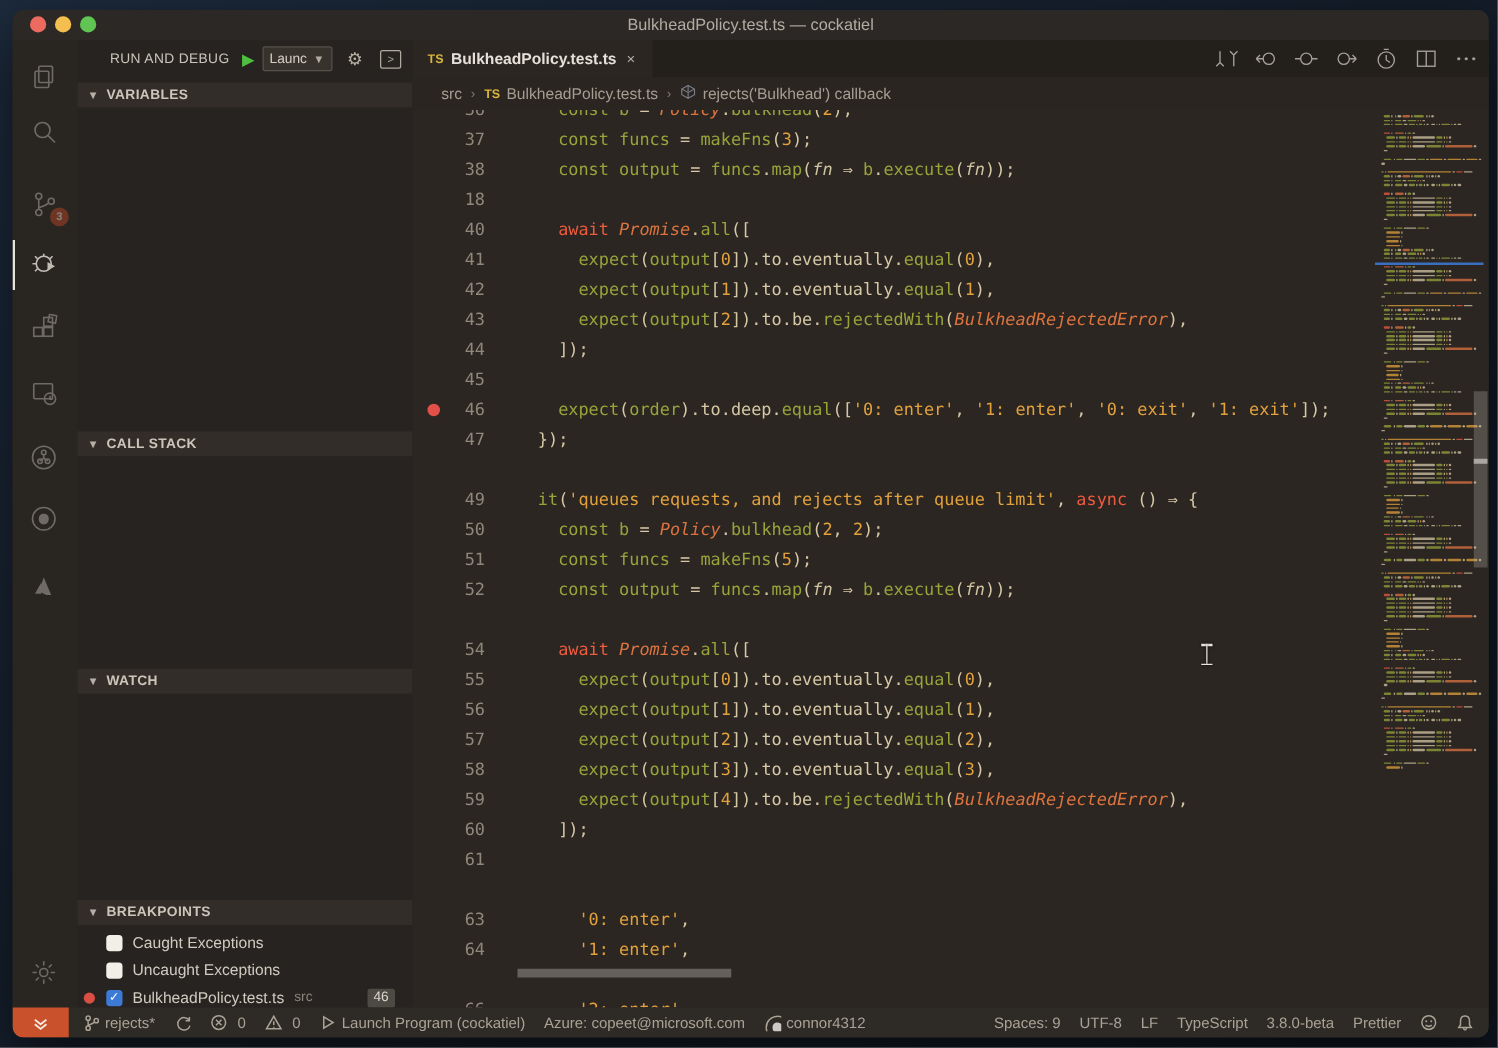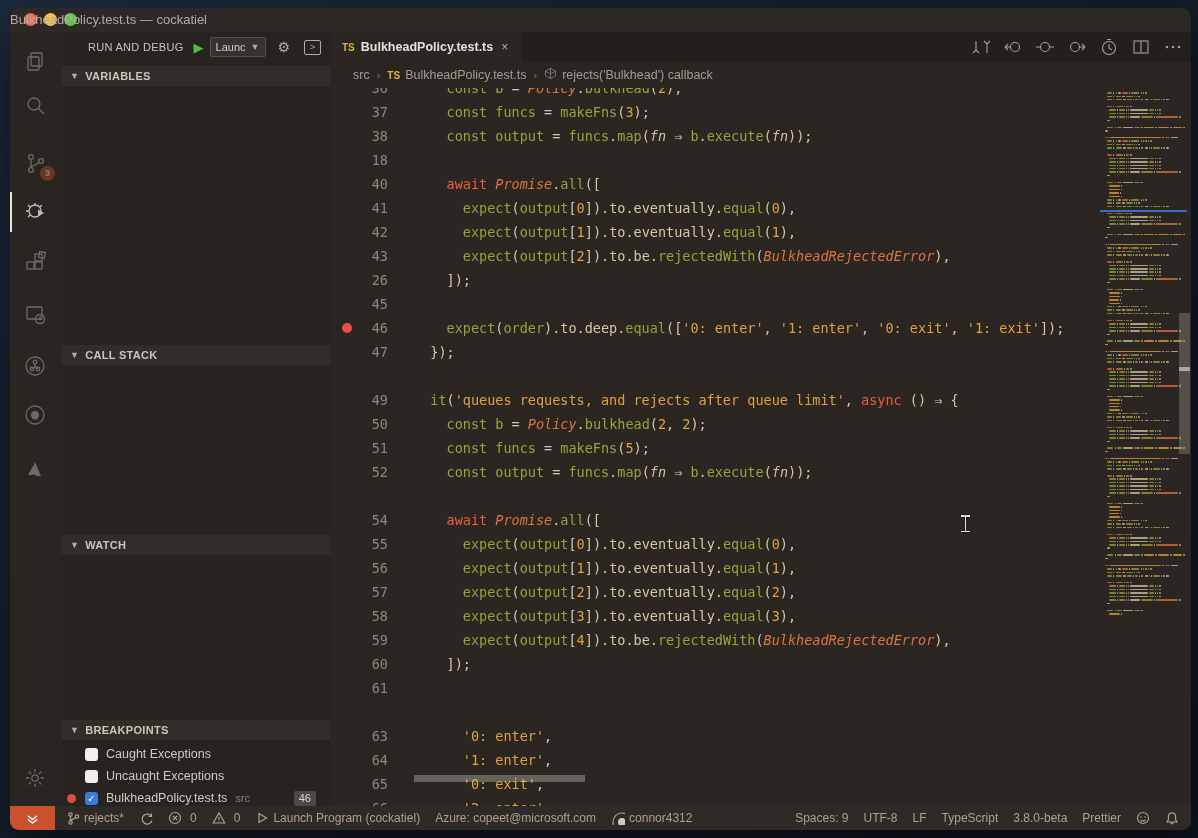--- a/index.html
+++ b/index.html
@@ -5,21 +5,21 @@
   html,body{margin:0;padding:0;}
   body{width:1198px;height:838px;position:relative;overflow:hidden;
        font-family:"Liberation Sans",sans-serif;
        background:linear-gradient(135deg,#1d2b3d 0%,#16202e 40%,#0e1520 100%);}
   #window{position:absolute;left:10px;top:8px;width:1181px;height:822px;
           background:var(--bg-window);border-radius:9px;overflow:hidden;
           box-shadow:0 18px 50px rgba(0,0,0,.6);}
   
   #titlebar{position:absolute;left:0;top:0;width:100%;height:24px;background:var(--bg-titlebar);}
   .tl{position:absolute;top:5px;width:13px;height:13px;border-radius:50%;}
-  #title-text{position:absolute;left:0;right:0;top:0;height:24px;line-height:24px;text-align:left;
+  #title-text{position:absolute;left:0;right:0;top:0;height:24px;line-height:24px;text-align:center;
               color:#b3aca2;font-size:13px;}
   
   #activitybar{position:absolute;left:0;top:24px;width:52px;height:774px;background:var(--bg-activity);}
   .act-item{position:absolute;left:14px;width:24px;height:24px;opacity:.42;}
   .act-item.active{opacity:.92;}
   .act-item svg{stroke:#cfcac1;fill:none;stroke-width:1.3;}
   .act-badge{position:absolute;right:-7px;bottom:-5px;min-width:15px;height:15px;border-radius:8px;
              background:#cf4c24;color:#fff;font-size:9px;line-height:15px;text-align:center;font-weight:bold;}
   #active-indicator{position:absolute;left:0;width:2px;height:40px;background:#e8e4dc;}
   
@@ -265,39 +265,38 @@
     </div>
     <div id="code">
         <div class="cl" style="top: -12px;"><span class="ln">36</span><span class="code-text" style="left:116.52000000000001px"><span class="tk-g">const</span><span class="tk-p"> </span><span class="tk-g">b</span><span class="tk-p"> = </span><span class="tk-t">Policy</span><span class="tk-p">.</span><span class="tk-g">bulkhead</span><span class="tk-p">(</span><span class="tk-n">2</span><span class="tk-p">);</span></span></div>
         <div class="cl" style="top: 12px;"><span class="ln">37</span><span class="code-text" style="left:116.52000000000001px"><span class="tk-g">const</span><span class="tk-p"> </span><span class="tk-g">funcs</span><span class="tk-p"> = </span><span class="tk-g">makeFns</span><span class="tk-p">(</span><span class="tk-n">3</span><span class="tk-p">);</span></span></div>
         <div class="cl" style="top: 36px;"><span class="ln">38</span><span class="code-text" style="left:116.52000000000001px"><span class="tk-g">const</span><span class="tk-p"> </span><span class="tk-g">output</span><span class="tk-p"> = </span><span class="tk-g">funcs</span><span class="tk-p">.</span><span class="tk-g">map</span><span class="tk-p">(</span><span class="tk-i">fn</span><span class="tk-p"> ⇒ </span><span class="tk-g">b</span><span class="tk-p">.</span><span class="tk-g">execute</span><span class="tk-p">(</span><span class="tk-i">fn</span><span class="tk-p">));</span></span></div>
         <div class="cl" style="top: 60px;"><span class="ln">18</span></div>
         <div class="cl" style="top: 84px;"><span class="ln">40</span><span class="code-text" style="left:116.52000000000001px"><span class="tk-c">await</span><span class="tk-p"> </span><span class="tk-t">Promise</span><span class="tk-p">.</span><span class="tk-g">all</span><span class="tk-p">([</span></span></div>
         <div class="cl" style="top: 108px;"><span class="ln">41</span><span class="code-text" style="left:132.78px"><span class="tk-g">expect</span><span class="tk-p">(</span><span class="tk-g">output</span><span class="tk-p">[</span><span class="tk-n">0</span><span class="tk-p">]).to.eventually.</span><span class="tk-g">equal</span><span class="tk-p">(</span><span class="tk-n">0</span><span class="tk-p">),</span></span></div>
         <div class="cl" style="top: 132px;"><span class="ln">42</span><span class="code-text" style="left:132.78px"><span class="tk-g">expect</span><span class="tk-p">(</span><span class="tk-g">output</span><span class="tk-p">[</span><span class="tk-n">1</span><span class="tk-p">]).to.eventually.</span><span class="tk-g">equal</span><span class="tk-p">(</span><span class="tk-n">1</span><span class="tk-p">),</span></span></div>
         <div class="cl" style="top: 156px;"><span class="ln">43</span><span class="code-text" style="left:132.78px"><span class="tk-g">expect</span><span class="tk-p">(</span><span class="tk-g">output</span><span class="tk-p">[</span><span class="tk-n">2</span><span class="tk-p">]).to.be.</span><span class="tk-g">rejectedWith</span><span class="tk-p">(</span><span class="tk-t">BulkheadRejectedError</span><span class="tk-p">),</span></span></div>
-        <div class="cl" style="top: 180px;"><span class="ln">26</span><span class="code-text" style="left:116.52000000000001px"><span class="tk-p">]);</span></span></div>
+        <div class="cl" style="top: 180px;"><span class="ln">44</span><span class="code-text" style="left:116.52000000000001px"><span class="tk-p">]);</span></span></div>
         <div class="cl" style="top: 204px;"><span class="ln">45</span></div>
         <div class="cl" style="top: 228px;"><span class="gutter-bp"></span><span class="ln">46</span><span class="code-text" style="left:116.52000000000001px"><span class="tk-g">expect</span><span class="tk-p">(</span><span class="tk-g">order</span><span class="tk-p">).to.deep.</span><span class="tk-g">equal</span><span class="tk-p">([</span><span class="tk-s">'0: enter'</span><span class="tk-p">, </span><span class="tk-s">'1: enter'</span><span class="tk-p">, </span><span class="tk-s">'0: exit'</span><span class="tk-p">, </span><span class="tk-s">'1: exit'</span><span class="tk-p">]);</span></span></div>
         <div class="cl" style="top: 252px;"><span class="ln">47</span><span class="code-text" style="left:100.26px"><span class="tk-p">});</span></span></div>
         <div class="cl" style="top: 300px;"><span class="ln">49</span><span class="code-text" style="left:100.26px"><span class="tk-g">it</span><span class="tk-p">(</span><span class="tk-s">'queues requests, and rejects after queue limit'</span><span class="tk-p">, </span><span class="tk-c">async</span><span class="tk-p"> () ⇒ {</span></span></div>
         <div class="cl" style="top: 324px;"><span class="ln">50</span><span class="code-text" style="left:116.52000000000001px"><span class="tk-g">const</span><span class="tk-p"> </span><span class="tk-g">b</span><span class="tk-p"> = </span><span class="tk-t">Policy</span><span class="tk-p">.</span><span class="tk-g">bulkhead</span><span class="tk-p">(</span><span class="tk-n">2</span><span class="tk-p">, </span><span class="tk-n">2</span><span class="tk-p">);</span></span></div>
         <div class="cl" style="top: 348px;"><span class="ln">51</span><span class="code-text" style="left:116.52000000000001px"><span class="tk-g">const</span><span class="tk-p"> </span><span class="tk-g">funcs</span><span class="tk-p"> = </span><span class="tk-g">makeFns</span><span class="tk-p">(</span><span class="tk-n">5</span><span class="tk-p">);</span></span></div>
         <div class="cl" style="top: 372px;"><span class="ln">52</span><span class="code-text" style="left:116.52000000000001px"><span class="tk-g">const</span><span class="tk-p"> </span><span class="tk-g">output</span><span class="tk-p"> = </span><span class="tk-g">funcs</span><span class="tk-p">.</span><span class="tk-g">map</span><span class="tk-p">(</span><span class="tk-i">fn</span><span class="tk-p"> ⇒ </span><span class="tk-g">b</span><span class="tk-p">.</span><span class="tk-g">execute</span><span class="tk-p">(</span><span class="tk-i">fn</span><span class="tk-p">));</span></span></div>
         <div class="cl" style="top: 420px;"><span class="ln">54</span><span class="code-text" style="left:116.52000000000001px"><span class="tk-c">await</span><span class="tk-p"> </span><span class="tk-t">Promise</span><span class="tk-p">.</span><span class="tk-g">all</span><span class="tk-p">([</span></span></div>
         <div class="cl" style="top: 444px;"><span class="ln">55</span><span class="code-text" style="left:132.78px"><span class="tk-g">expect</span><span class="tk-p">(</span><span class="tk-g">output</span><span class="tk-p">[</span><span class="tk-n">0</span><span class="tk-p">]).to.eventually.</span><span class="tk-g">equal</span><span class="tk-p">(</span><span class="tk-n">0</span><span class="tk-p">),</span></span></div>
         <div class="cl" style="top: 468px;"><span class="ln">56</span><span class="code-text" style="left:132.78px"><span class="tk-g">expect</span><span class="tk-p">(</span><span class="tk-g">output</span><span class="tk-p">[</span><span class="tk-n">1</span><span class="tk-p">]).to.eventually.</span><span class="tk-g">equal</span><span class="tk-p">(</span><span class="tk-n">1</span><span class="tk-p">),</span></span></div>
         <div class="cl" style="top: 492px;"><span class="ln">57</span><span class="code-text" style="left:132.78px"><span class="tk-g">expect</span><span class="tk-p">(</span><span class="tk-g">output</span><span class="tk-p">[</span><span class="tk-n">2</span><span class="tk-p">]).to.eventually.</span><span class="tk-g">equal</span><span class="tk-p">(</span><span class="tk-n">2</span><span class="tk-p">),</span></span></div>
         <div class="cl" style="top: 516px;"><span class="ln">58</span><span class="code-text" style="left:132.78px"><span class="tk-g">expect</span><span class="tk-p">(</span><span class="tk-g">output</span><span class="tk-p">[</span><span class="tk-n">3</span><span class="tk-p">]).to.eventually.</span><span class="tk-g">equal</span><span class="tk-p">(</span><span class="tk-n">3</span><span class="tk-p">),</span></span></div>
         <div class="cl" style="top: 540px;"><span class="ln">59</span><span class="code-text" style="left:132.78px"><span class="tk-g">expect</span><span class="tk-p">(</span><span class="tk-g">output</span><span class="tk-p">[</span><span class="tk-n">4</span><span class="tk-p">]).to.be.</span><span class="tk-g">rejectedWith</span><span class="tk-p">(</span><span class="tk-t">BulkheadRejectedError</span><span class="tk-p">),</span></span></div>
         <div class="cl" style="top: 564px;"><span class="ln">60</span><span class="code-text" style="left:116.52000000000001px"><span class="tk-p">]);</span></span></div>
         <div class="cl" style="top: 588px;"><span class="ln">61</span></div>
         <div class="cl" style="top: 636px;"><span class="ln">63</span><span class="code-text" style="left:132.78px"><span class="tk-s">'0: enter'</span><span class="tk-p">,</span></span></div>
         <div class="cl" style="top: 660px;"><span class="ln">64</span><span class="code-text" style="left:132.78px"><span class="tk-s">'1: enter'</span><span class="tk-p">,</span></span></div>
-        <div class="cl" style="top: 684px;"><span class="ln">65</span><span class="code-text" style="left:132.78px"><span class="tk-s">'0: exit'</span><span class="tk-p">,</span></span></div>
         <div class="cl" style="top: 708px;"><span class="ln">66</span><span class="code-text" style="left:132.78px"><span class="tk-s">'2: enter'</span><span class="tk-p">,</span></span></div>
       </div>
     <div id="minimap">
         <div class="mm-seg" style="left:7.2px;top:4.0px;width:5.3px;background:#98a43a;opacity:.75"></div>
         <div class="mm-seg" style="left:13.4px;top:4.0px;width:1.1px;background:#d6c7a5;opacity:.75"></div>
         <div class="mm-seg" style="left:15.5px;top:4.0px;width:1.1px;background:#98a43a;opacity:.75"></div>
         <div class="mm-seg" style="left:17.6px;top:4.0px;width:3.2px;background:#d6c7a5;opacity:.75"></div>
         <div class="mm-seg" style="left:21.7px;top:4.0px;width:6.3px;background:#dc7440;opacity:.75"></div>
         <div class="mm-seg" style="left:29.0px;top:4.0px;width:1.1px;background:#d6c7a5;opacity:.75"></div>
         <div class="mm-seg" style="left:31.1px;top:4.0px;width:8.4px;background:#98a43a;opacity:.75"></div>

